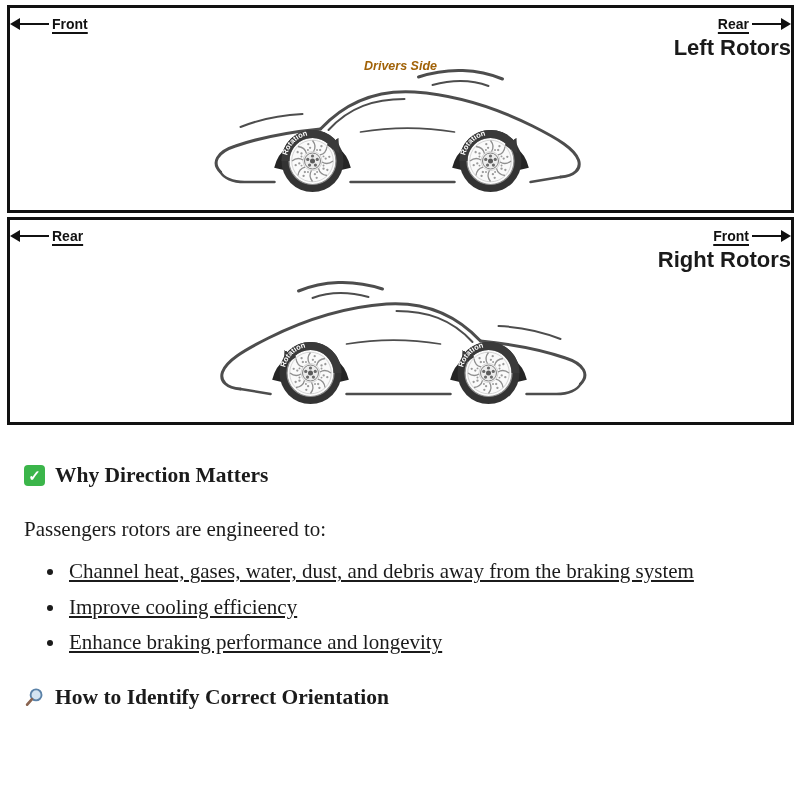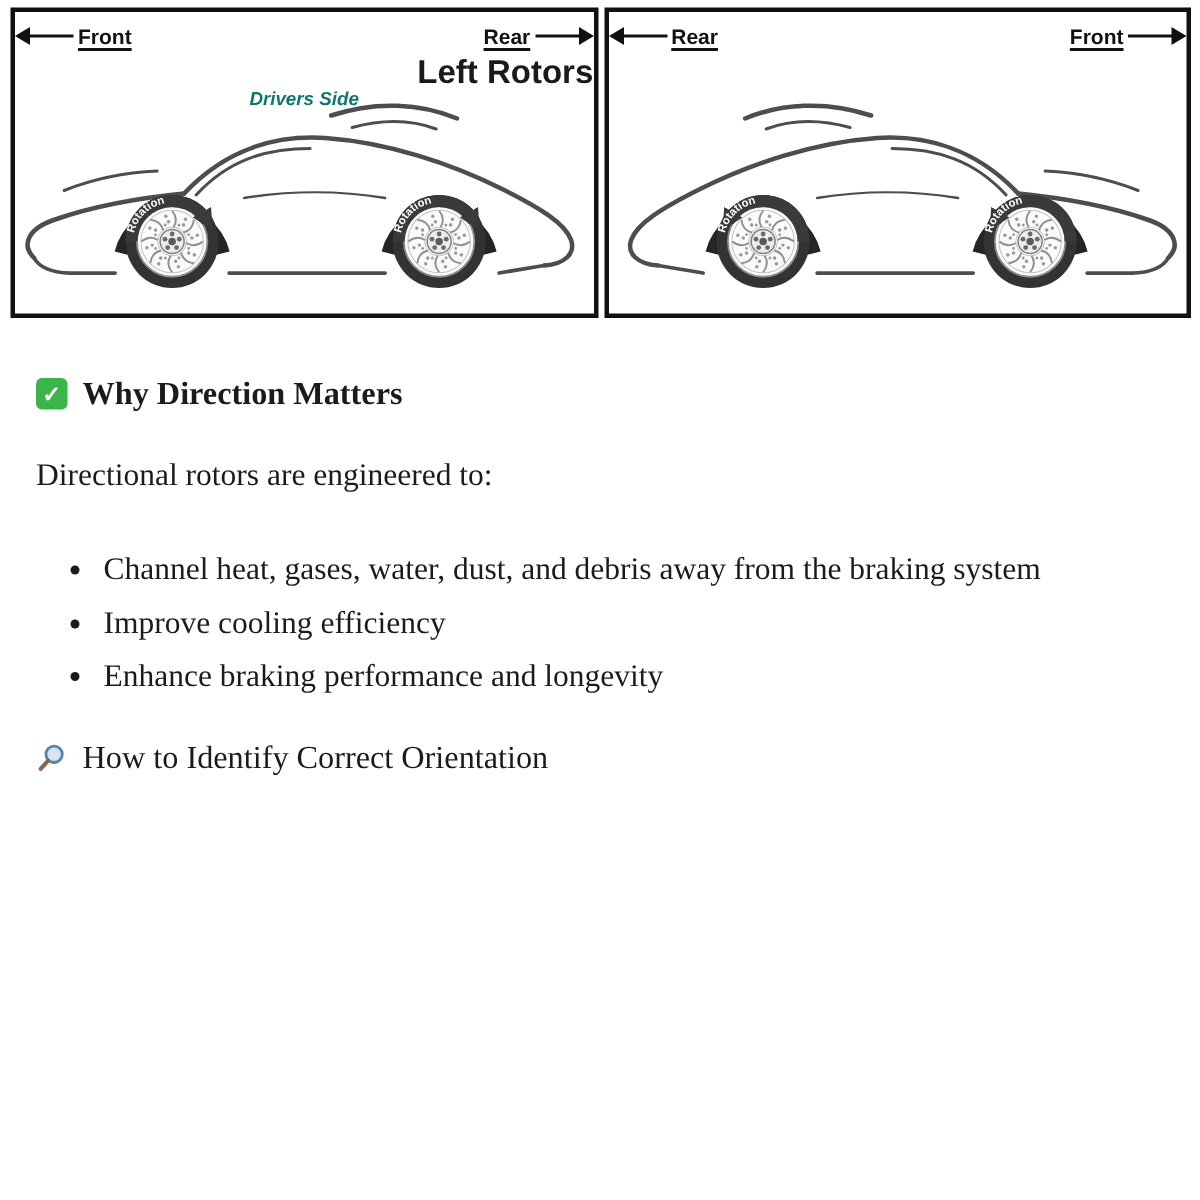--- a/index.html
+++ b/index.html
@@ -1,44 +1,44 @@
 <!DOCTYPE html>
 <html><head>
 <meta charset="utf-8">
 <style>
   html,body{margin:0;padding:0;background:#fff;}
   body{width:800px;height:800px;overflow:hidden;color:#1a1a1a;}
 
   
-  .diagram{display:flex;gap:4px;padding:5px 6px 0 7px;}
+  .diagram{display:flex;gap:4px;padding:5px 6px 0 7px;flex-direction:column;}
   .panel{flex:1;box-sizing:border-box;border:3px solid #111;height:207px;position:relative;background:#fff;}
   .panel-head{position:relative;height:42px;padding-top:5px;}
   .corner{position:absolute;top:8px;display:flex;align-items:center;gap:3px;
           font:bold 14px "Liberation Sans",sans-serif;color:#111;}
   .corner.cl{left:9px;}
   .corner.cr{right:9px;}
   .corner .lbl{text-decoration:underline;text-decoration-thickness:2px;text-underline-offset:3px;}
   .arr{position:relative;width:30px;height:2.5px;background:#111;display:inline-block;}
   .arr.larr::before{content:"";position:absolute;left:-9px;top:-4.8px;
       border-top:6px solid transparent;border-bottom:6px solid transparent;border-right:10px solid #111;}
   .arr.rarr::after{content:"";position:absolute;right:-9px;top:-4.8px;
       border-top:6px solid transparent;border-bottom:6px solid transparent;border-left:10px solid #111;}
   .ptitle{text-align:right;font:bold 22px "Liberation Sans",sans-serif;line-height:1.0;margin-top:24px;}
-  .psub{text-align:center;font:bold italic 12.5px "Liberation Sans",sans-serif;font-style:italic;color:#0f766e;}
+  .psub{text-align:center;font:bold italic 12.5px "Liberation Sans",sans-serif;font-style:italic;color:#a16207;}
   .car{display:block;width:100%;height:152px;margin-top:3px;}
   svg text{font-family:"Liberation Sans",sans-serif;}
 
   
   .article{padding:13px 28px 0 24px;font-family:"Liberation Serif",serif;font-size:21px;color:#1b1b1b;}
   .article p{margin:10px 0 0;line-height:1.63;max-width:742px;}
   .h-row{display:flex;align-items:center;gap:10px;margin:25px 0 0;}
   .h-bold{font-weight:bold;font-size:21.5px;}
-  .h-normal{font-weight:normal;font-size:21.5px;}
+  .h-normal{font-weight:bold;font-size:21.5px;}
   .lead{margin-top:24px !important;}
-  .article ul{margin:30px 0 0;padding-left:42px;line-height:1.6;max-width:700px;}
+  .article ul{margin:9px 0 0;padding-left:42px;line-height:1.6;max-width:700px;text-decoration:underline;}
   .article li{padding-left:3px;margin-bottom:2px;}
   .check-icon{display:inline-flex;align-items:center;justify-content:center;width:21px;height:21px;
       background:#3bb54a;border-radius:4px;color:#fff;font:bold 15px "Liberation Sans",sans-serif;flex:0 0 auto;}
   .mag-icon{display:inline-flex;flex:0 0 auto;}
 </style>
 </head>
 <body>
 
 <div class="diagram">
 
@@ -127,20 +127,21 @@
       </g>
     </svg>
   </div>
 
   <div class="panel">
     <div class="panel-head">
       <div class="corner cl">
         <span class="arr larr"></span>
         <span class="lbl">Rear</span>
       </div>
+      <div class="ptitle">Right Rotors</div>
       <div class="corner cr">
         <span class="lbl">Front</span>
         <span class="arr rarr"></span>
       </div>
     </div>
 
     <svg class="car" viewBox="0 0 384 152">
       <g transform="translate(384,0) scale(-1,1)">
           <use href="#carbody"></use>
         </g>
@@ -160,21 +161,21 @@
   </div>
 </div>
 
 <main class="article">
 
   <div class="h-row h-bold">
     <span class="check-icon">✓</span>
     <span>Why Direction Matters</span>
   </div>
 
-  <p class="lead">Directional rotors are engineered to:</p>
+  <p class="lead">Passengers rotors are engineered to:</p>
 
   <ul>
     <li>Channel heat, gases, water, dust, and debris away from the braking system</li>
     <li>Improve cooling efficiency</li>
     <li>Enhance braking performance and longevity</li>
   </ul>
 
   <div class="h-row h-normal">
     <span class="mag-icon">
       <svg width="21" height="21" viewBox="0 0 20 20">

